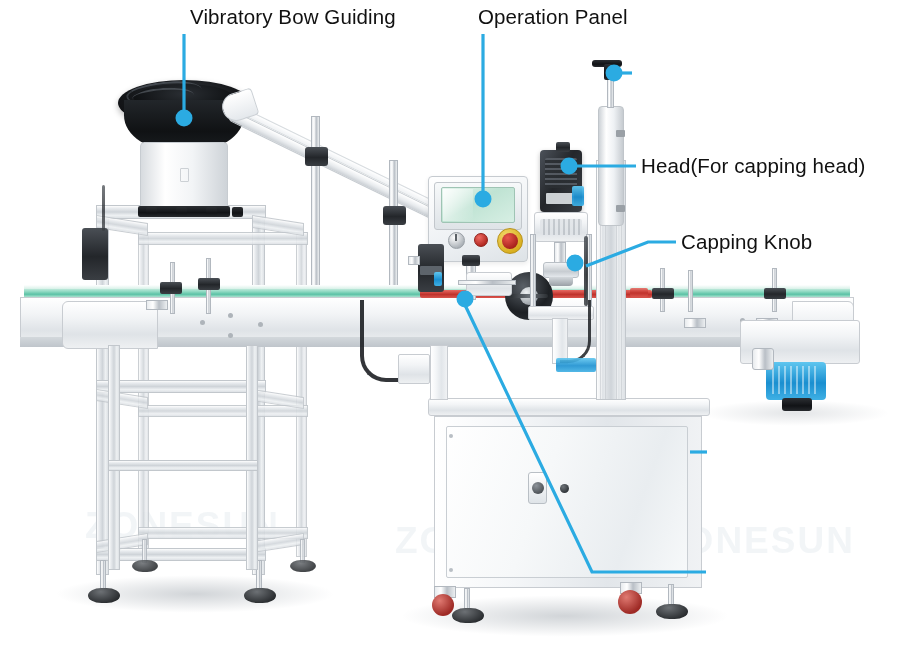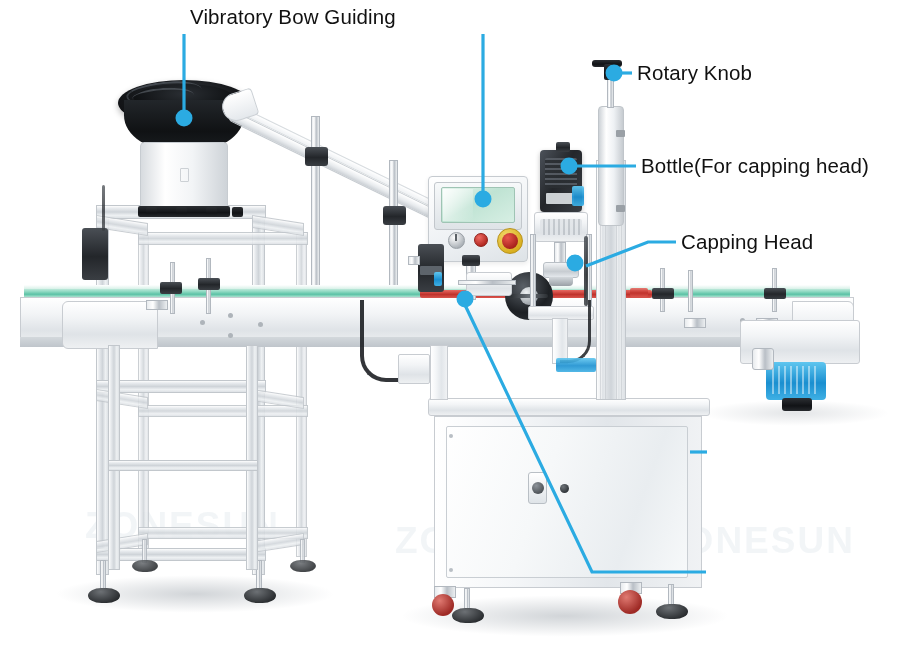--- a/index.html
+++ b/index.html
@@ -303,17 +303,17 @@
 
     <polyline points="676,242 648,242 586,266" fill="none" stroke="#2BABE2" stroke-width="3.2"></polyline>
     <circle cx="575" cy="263" r="8.5" fill="#2BABE2"></circle>
 
     <polyline points="465,305 592,572 706,572" fill="none" stroke="#2BABE2" stroke-width="3.2"></polyline>
     <circle cx="465" cy="299" r="8.5" fill="#2BABE2"></circle>
     <line x1="690" y1="452" x2="707" y2="452" stroke="#2BABE2" stroke-width="3.2"></line>
   </svg>
 
   <div class="callout" style="left:190px;top:4px;">Vibratory Bow Guiding</div>
-  <div class="callout" style="left:637px;top:60px;">Rotary Knob</div>
-  <div class="callout" style="left:641px;top:153px;">Bottle(For capping head)</div>
-  <div class="callout" style="left:681px;top:229px;">Capping Head</div>
+  <div class="callout" style="left:478px;top:4px;">Operation Panel</div>
+  <div class="callout" style="left:641px;top:153px;">Head(For capping head)</div>
+  <div class="callout" style="left:681px;top:229px;">Capping Knob</div>
 
 </div>
 
 </body></html>

